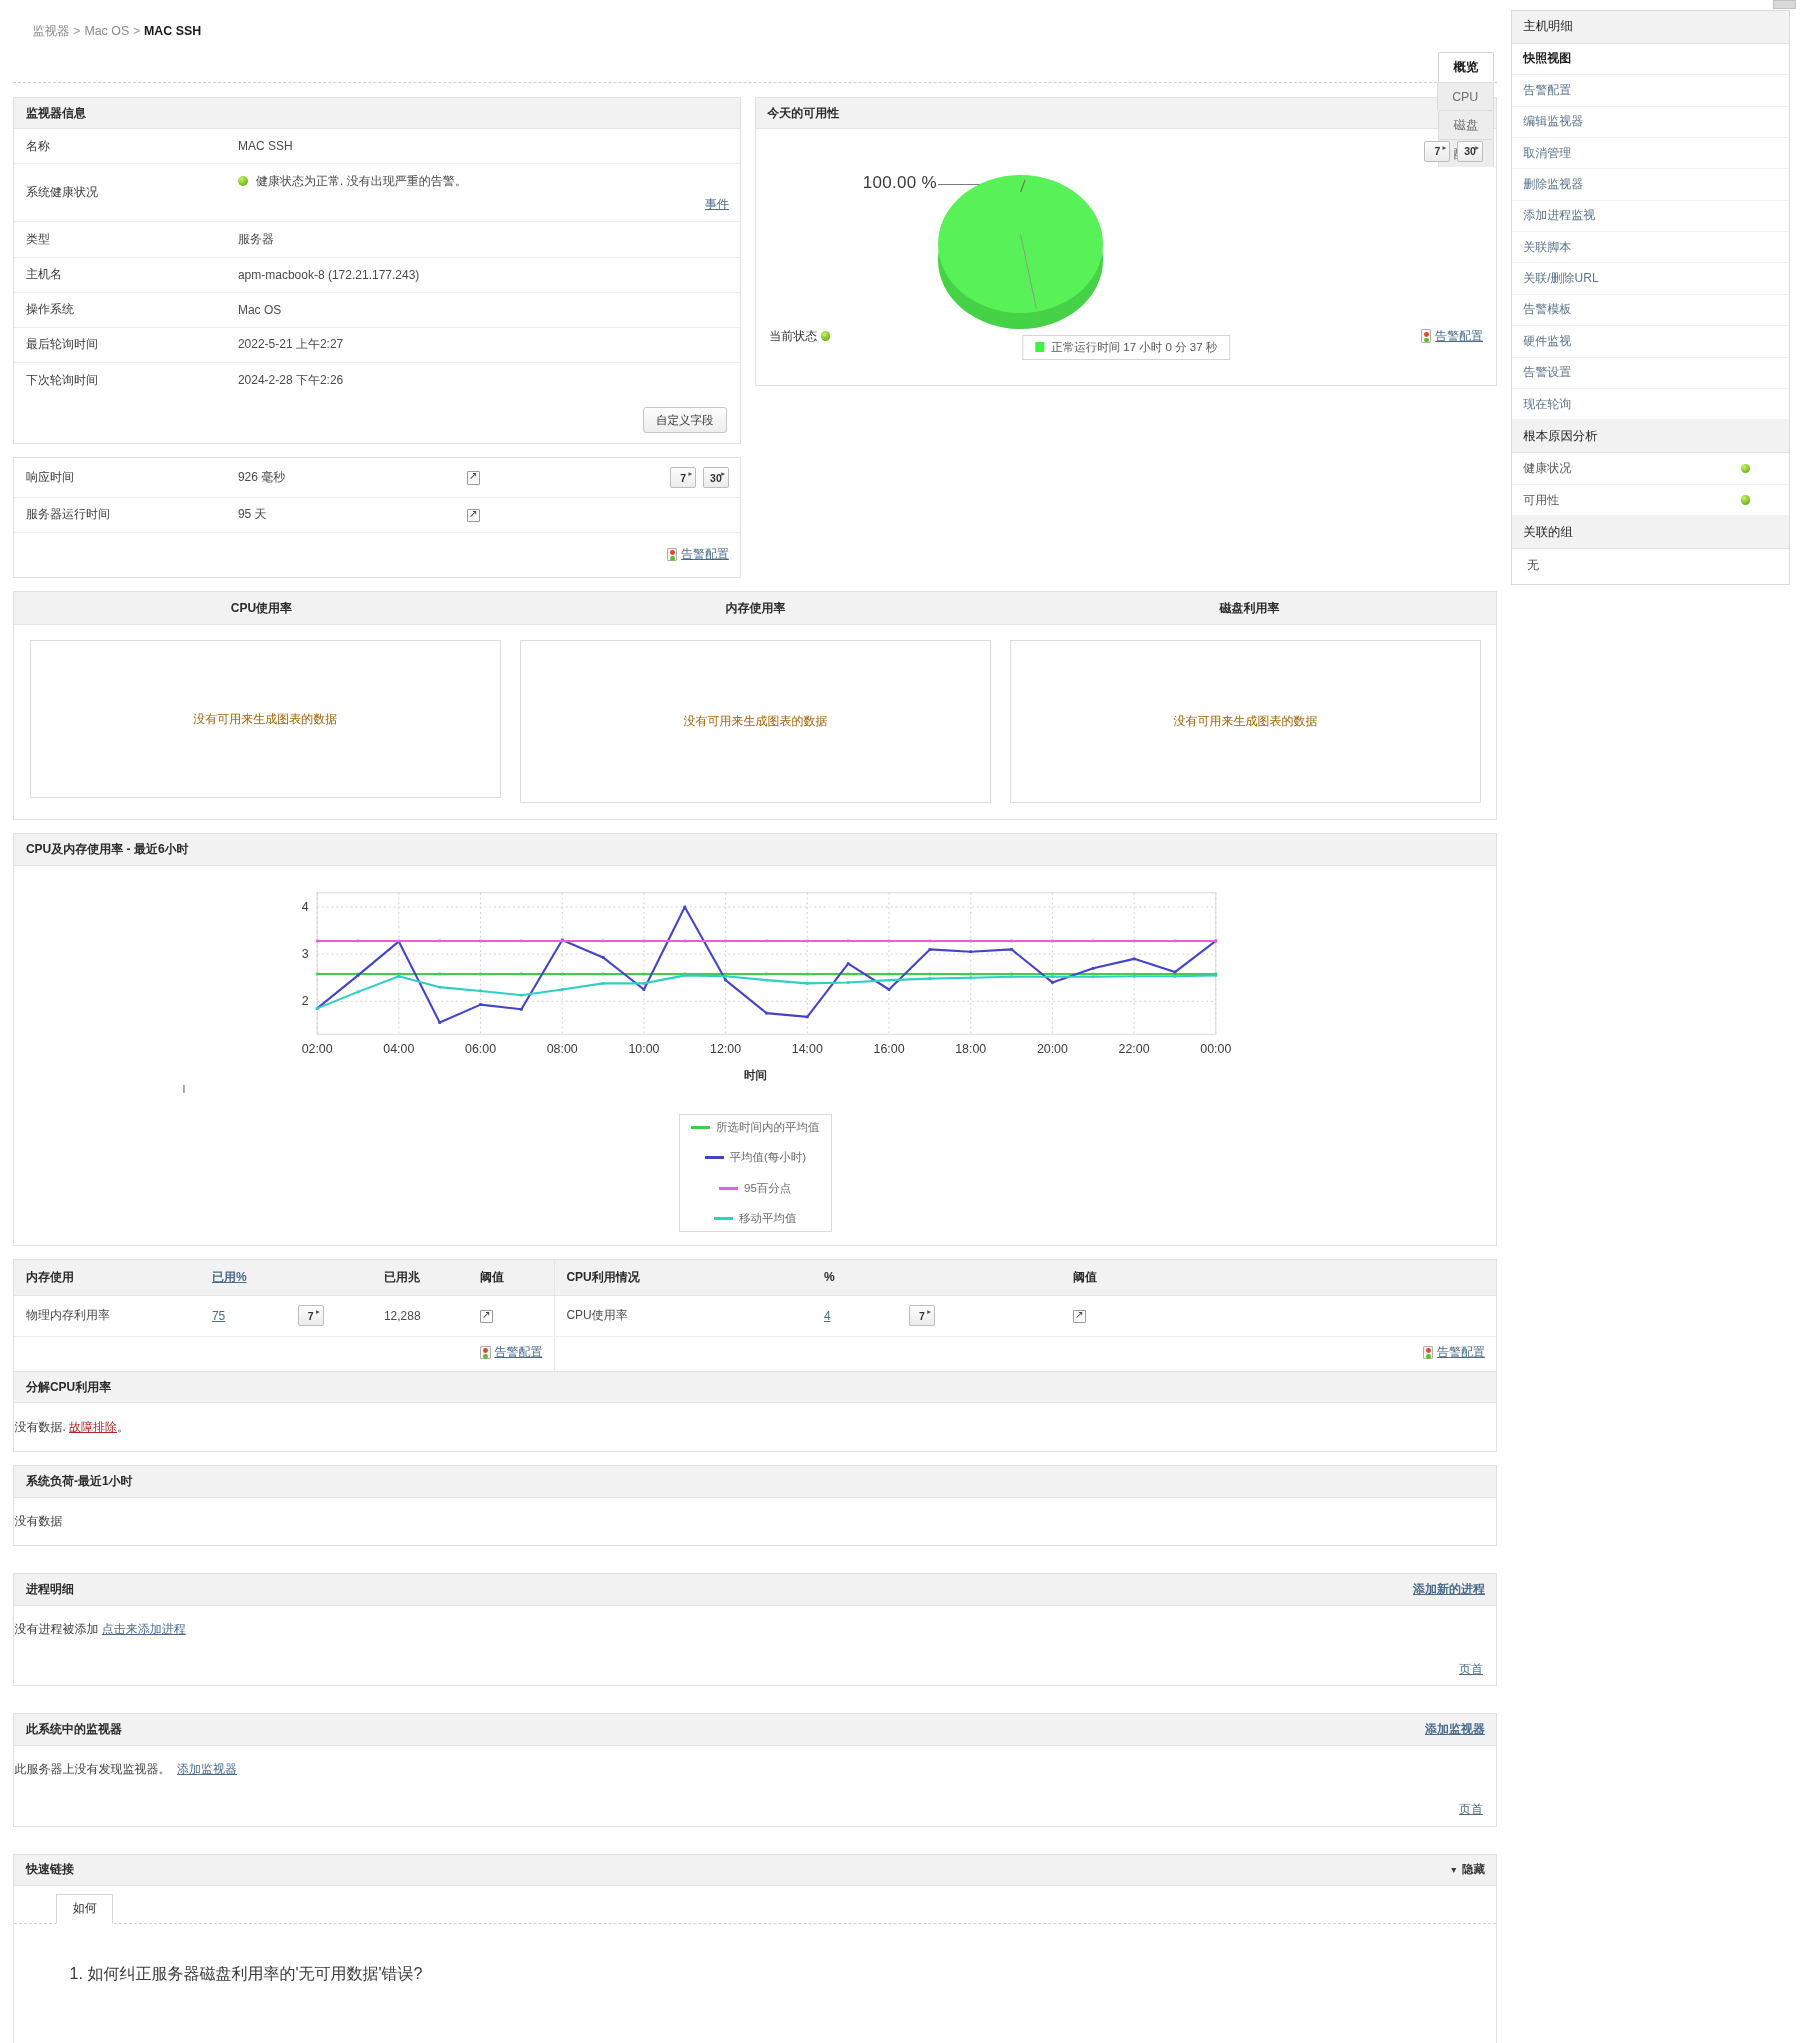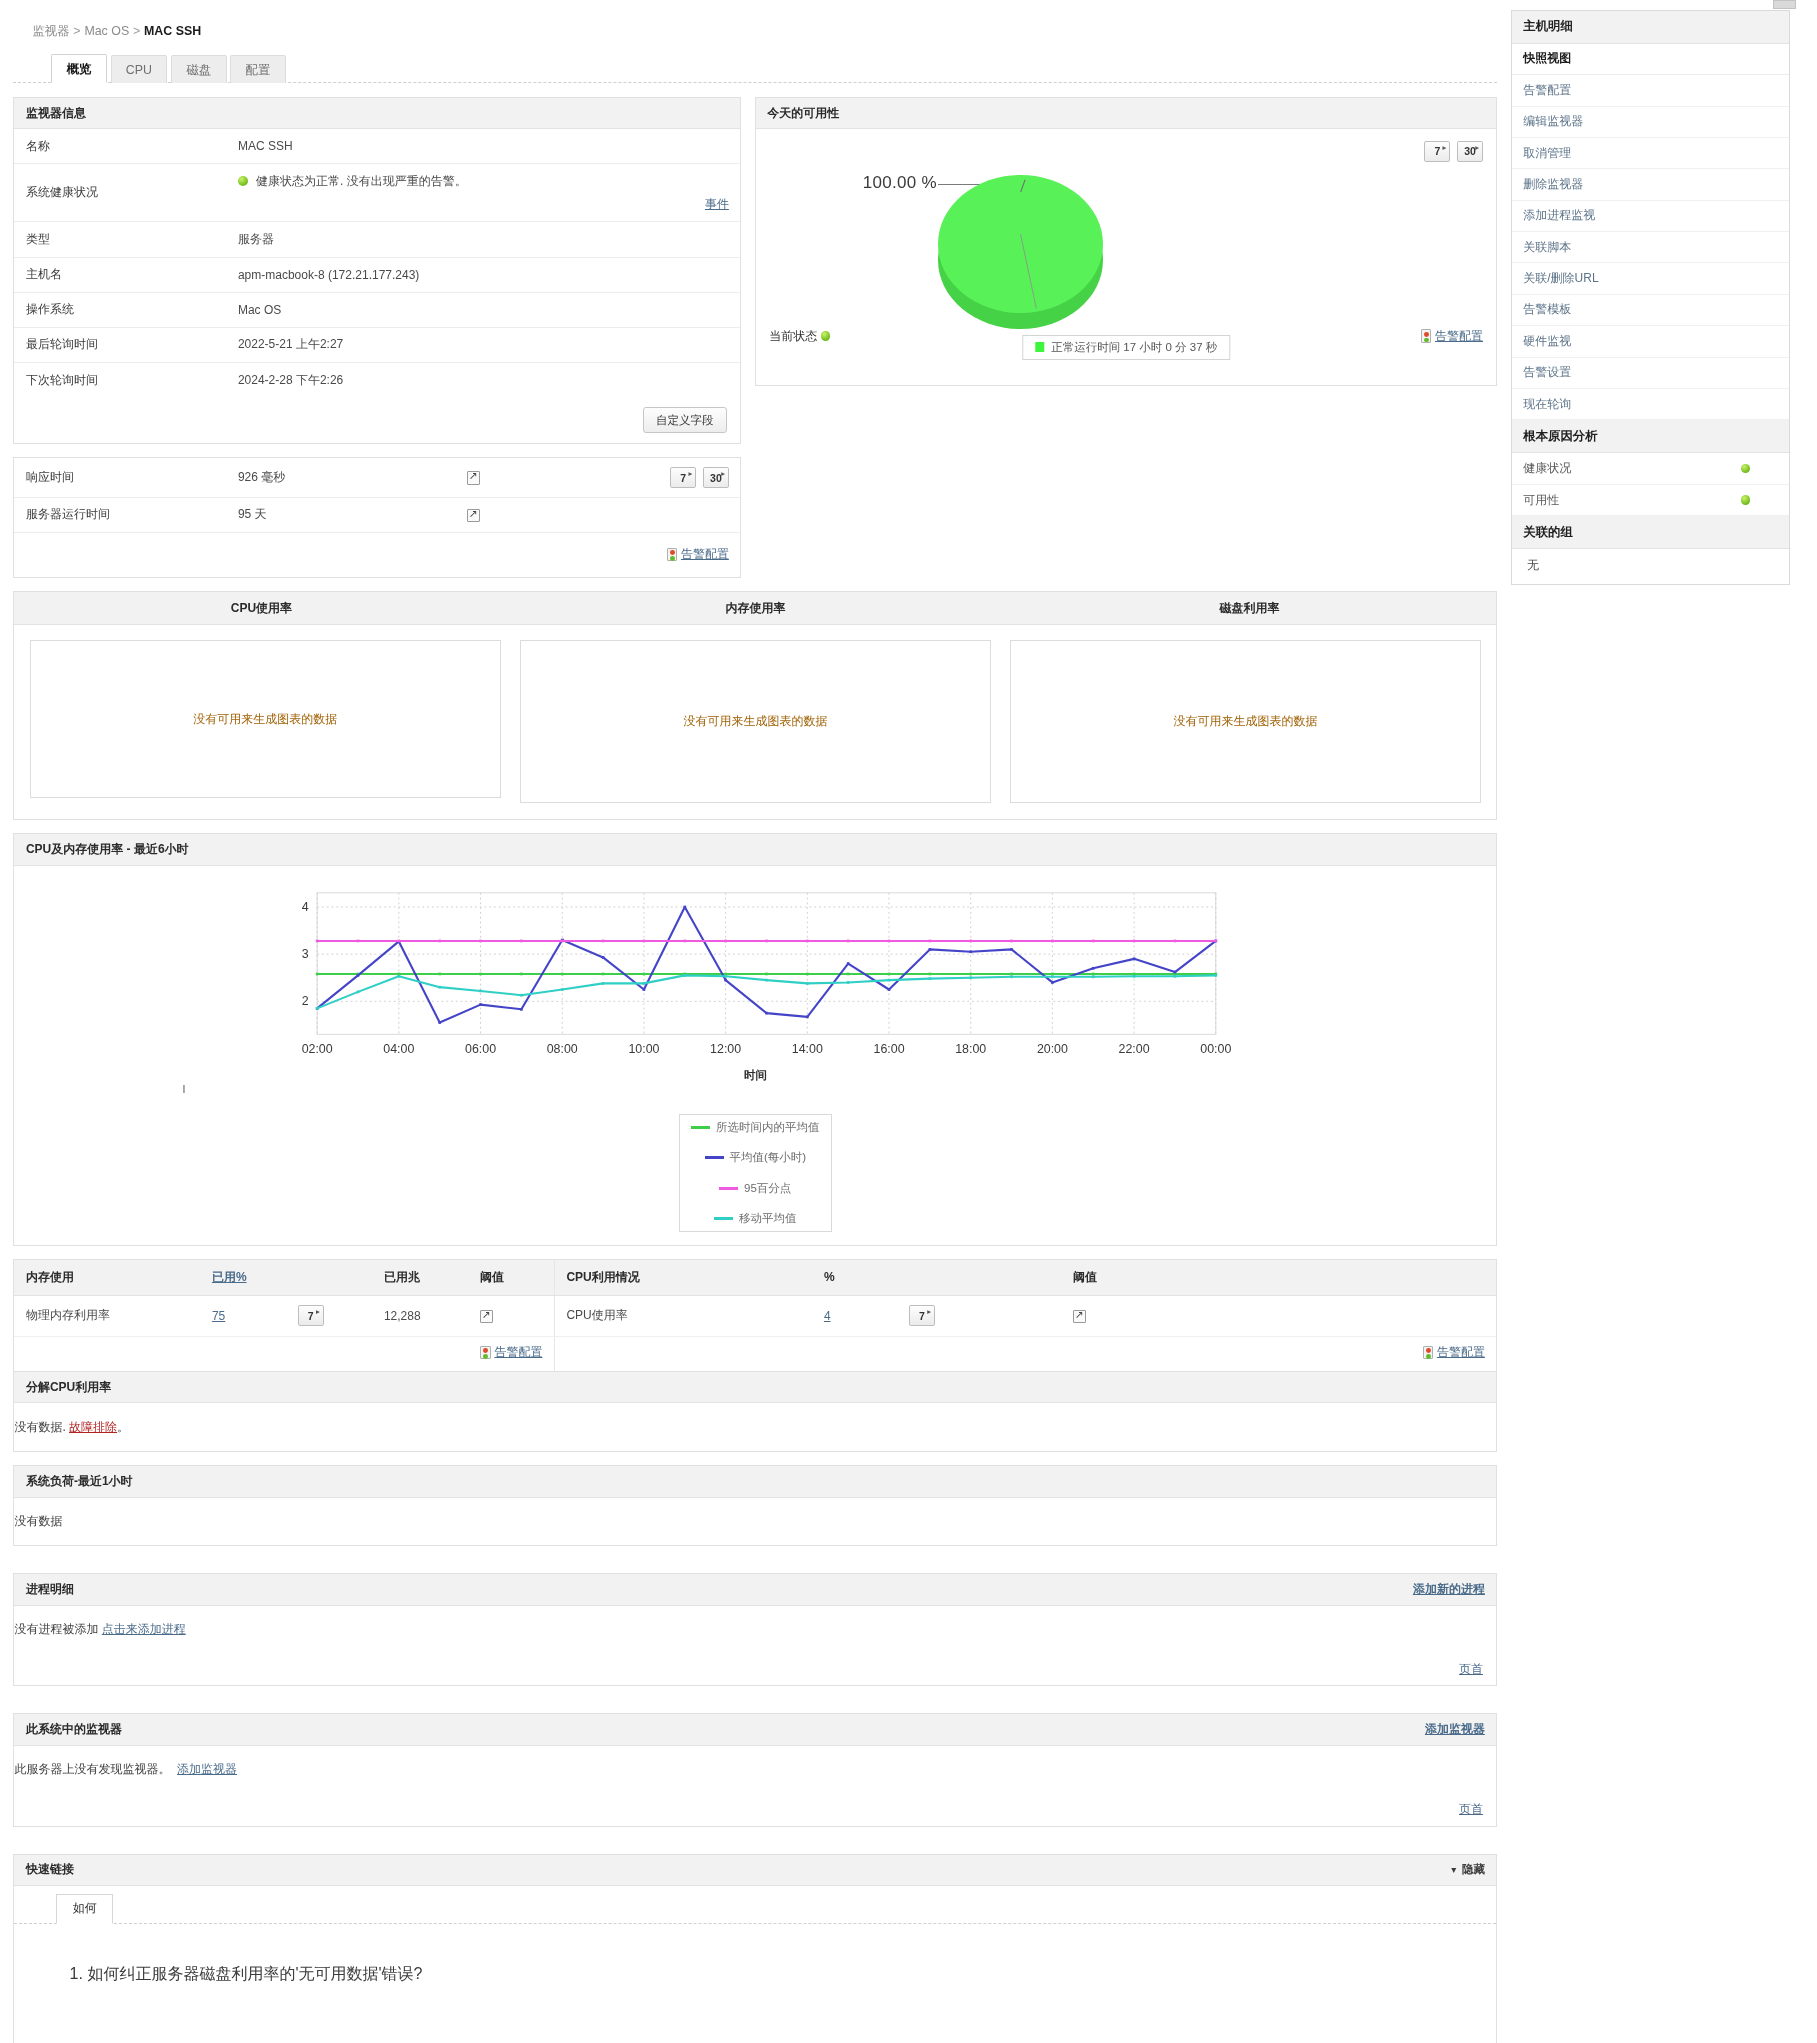--- a/index.html
+++ b/index.html
@@ -16,21 +16,21 @@
   .left-col { width: 1484px; flex: 0 0 1484px; }
   .right-col { width: 279px; flex: 0 0 279px; }
 
   
   .breadcrumb { font-size: 12.4px; color: #8a8a8a; padding: 13.4px 0 11.5px 19px; }
   .breadcrumb .sep { color: #9b9b9b; margin: 0 3.8px; }
   .breadcrumb .crumb-link { color: #8a8a8a; text-decoration: none; }
   .breadcrumb .crumb-current { color: #1a1a1a; font-weight: bold; }
 
   
-  .tabbar { display: flex; align-items: flex-end; padding-left: 38px; border-bottom: 1px dashed #cfcfcf; height: 32px; }
+  .tabbar { display: flex; align-items: flex-end; padding-left: 38px; border-bottom: 1px dashed #cfcfcf; height: 32px; flex-direction: column; }
   .tab {
     padding: 5.7px 14.3px 4.8px 14.3px; font-size: 12.4px; color: #6f6f6f;
     background: #ededed; border: 1px solid #dcdcdc; border-bottom: none;
     margin-right: 3.8px; border-radius: 1.9px 1.9px 0 0; line-height: 17px;
     position: relative; top: 1px;
   }
   .tab.active { background: #ffffff; color: #1a1a1a; font-weight: bold; border-color: #d2d2d2; border-bottom: 1px solid #ffffff; }
 
   
   .panel { border: 1px solid #e0e0e0; background: #ffffff; margin-top: 13.4px; }
@@ -153,21 +153,21 @@
   .ql-tabbar { padding: 11.5px 0 0 42px; border-bottom: 1px dashed #d0d0d0; display: flex; align-items: flex-end; height: 38px;}
   .ql-tab { background: #fff; border: 1px solid #d6d6d6; border-bottom: 1px solid #fff; padding: 5.7px 15.3px; font-size: 12px; color: #2b2b2b; position: relative; top: 1px;}
   .ql-body { padding: 27px 0 0 52px; min-height: 182px; }
   .ql-body ol { margin: 0; padding-left: 21px; }
   .ql-body li { font-size: 16px; color: #3b3b3b; margin-top: 13px; }
   .hide-toggle { font-size: 11.5px; color: #3b3b3b; cursor: pointer; }
   .hide-toggle .caret { font-size: 8.6px; margin-right: 3.8px; }
 
   
   .side-panel { border: 1px solid #dadada; background: #fff; }
-  .side-head { background: #f2f2f2; border-bottom: 1px solid #e3e3e3; font-weight: bold; font-size: 12.4px; color: #1f1f1f; padding: 7.6px 11.5px; }
+  .side-head { background: #f2f2f2; border-bottom: 1px solid #e3e3e3; font-weight: normal; font-size: 12.4px; color: #1f1f1f; padding: 7.6px 11.5px; }
   .side-sub { font-weight: bold; font-size: 12px; color: #1f1f1f; padding: 6.7px 11.5px; border-bottom: 1px solid #ededed; }
   .side-item { padding: 6.7px 11.5px; font-size: 12px; color: #5c7389; border-bottom: 1px solid #f0f0f0; cursor: pointer; }
   .side-row { display: flex; justify-content: space-between; align-items: center; padding: 6.7px 11.5px; border-bottom: 1px solid #f0f0f0; font-size: 12px; color: #5a5a5a; }
   .side-row .rdot { margin-right: 27px; }
   .side-none { padding: 7.6px 11.5px 9.6px 15.3px; font-size: 12px; color: #4a4a4a; }
 
   .topstrip { position:absolute; right: 21px; top: 0px; width: 23px; height: 8.6px; background:#d9d9d9; border:1px solid #c2c2c2;}
 </style>
 </head>
 <body>

